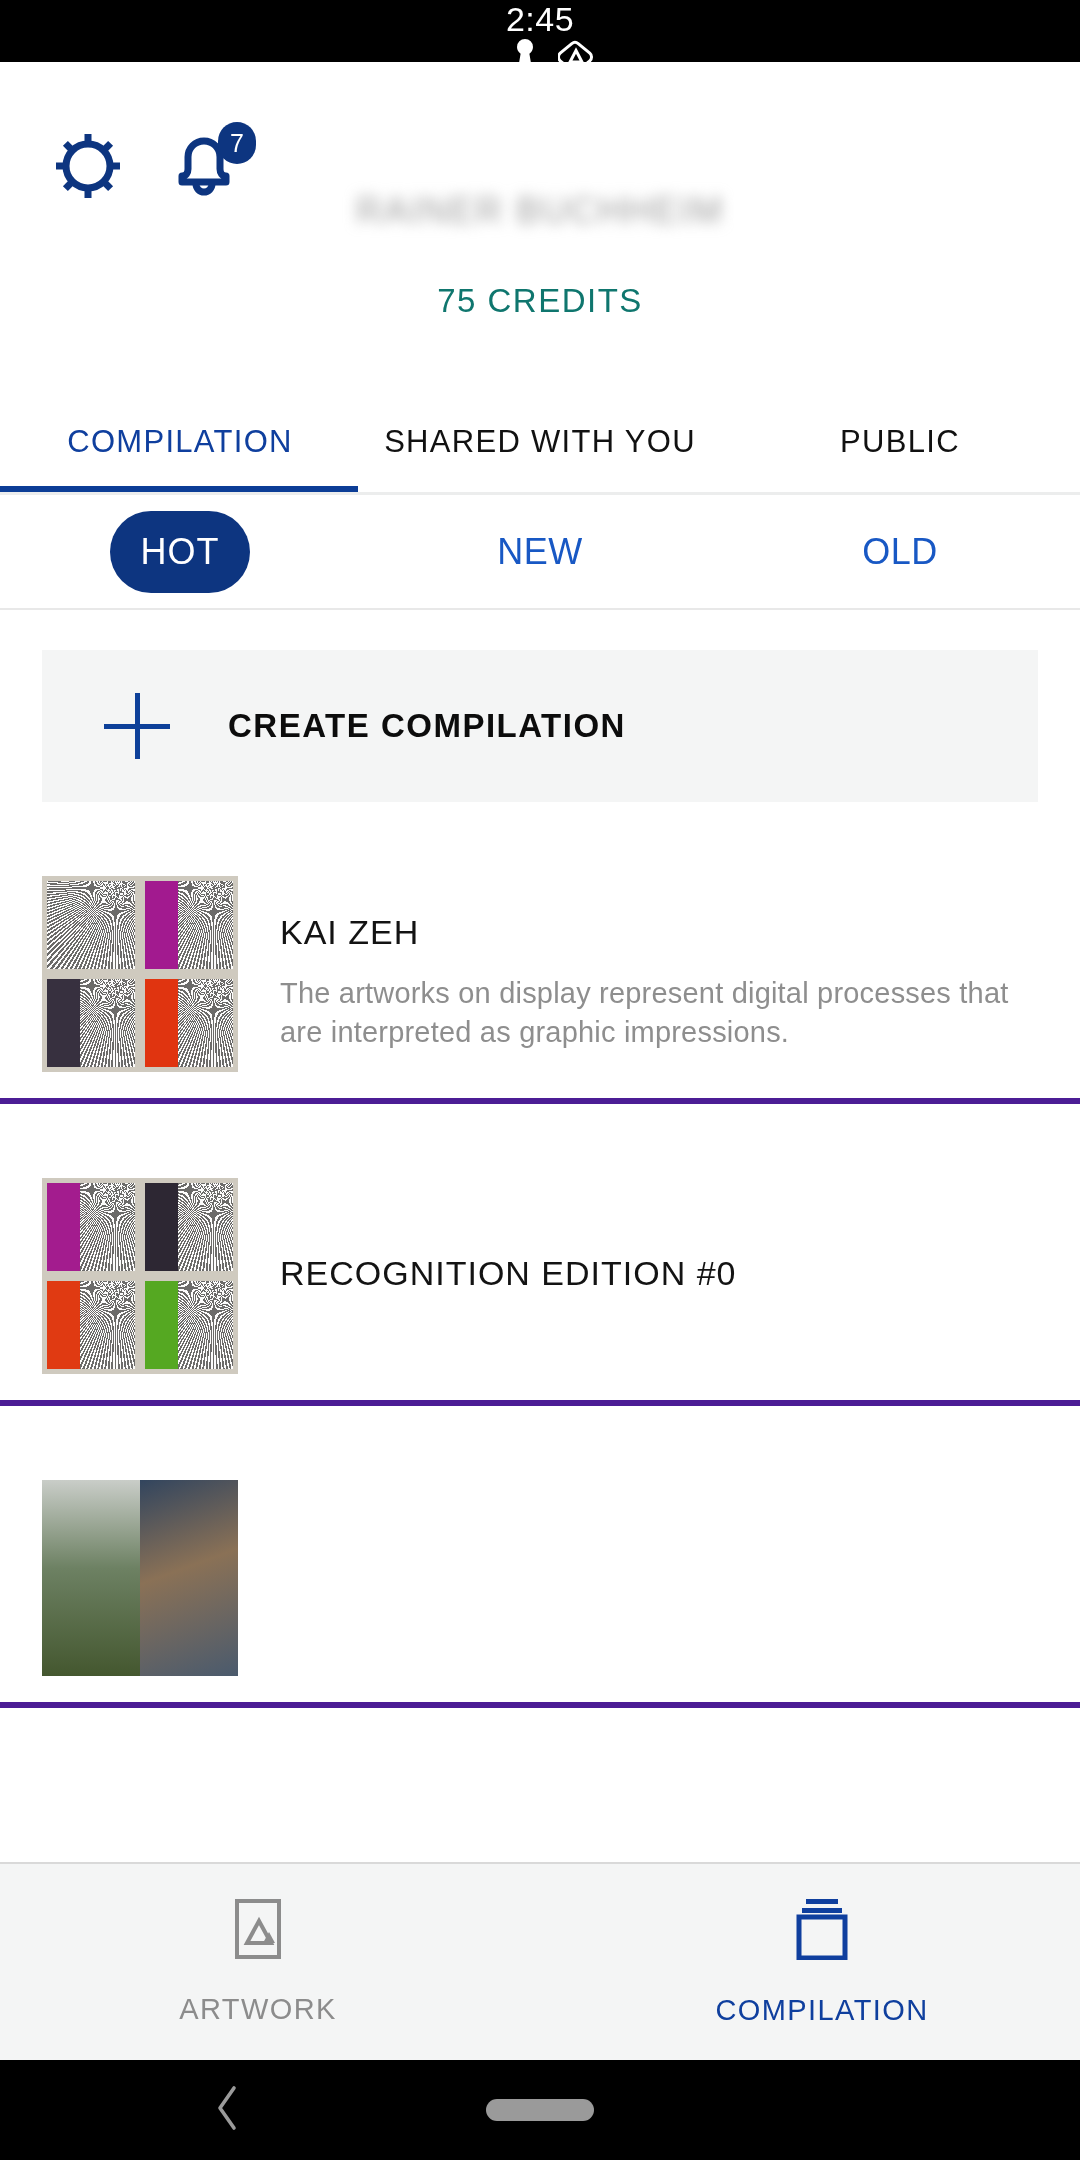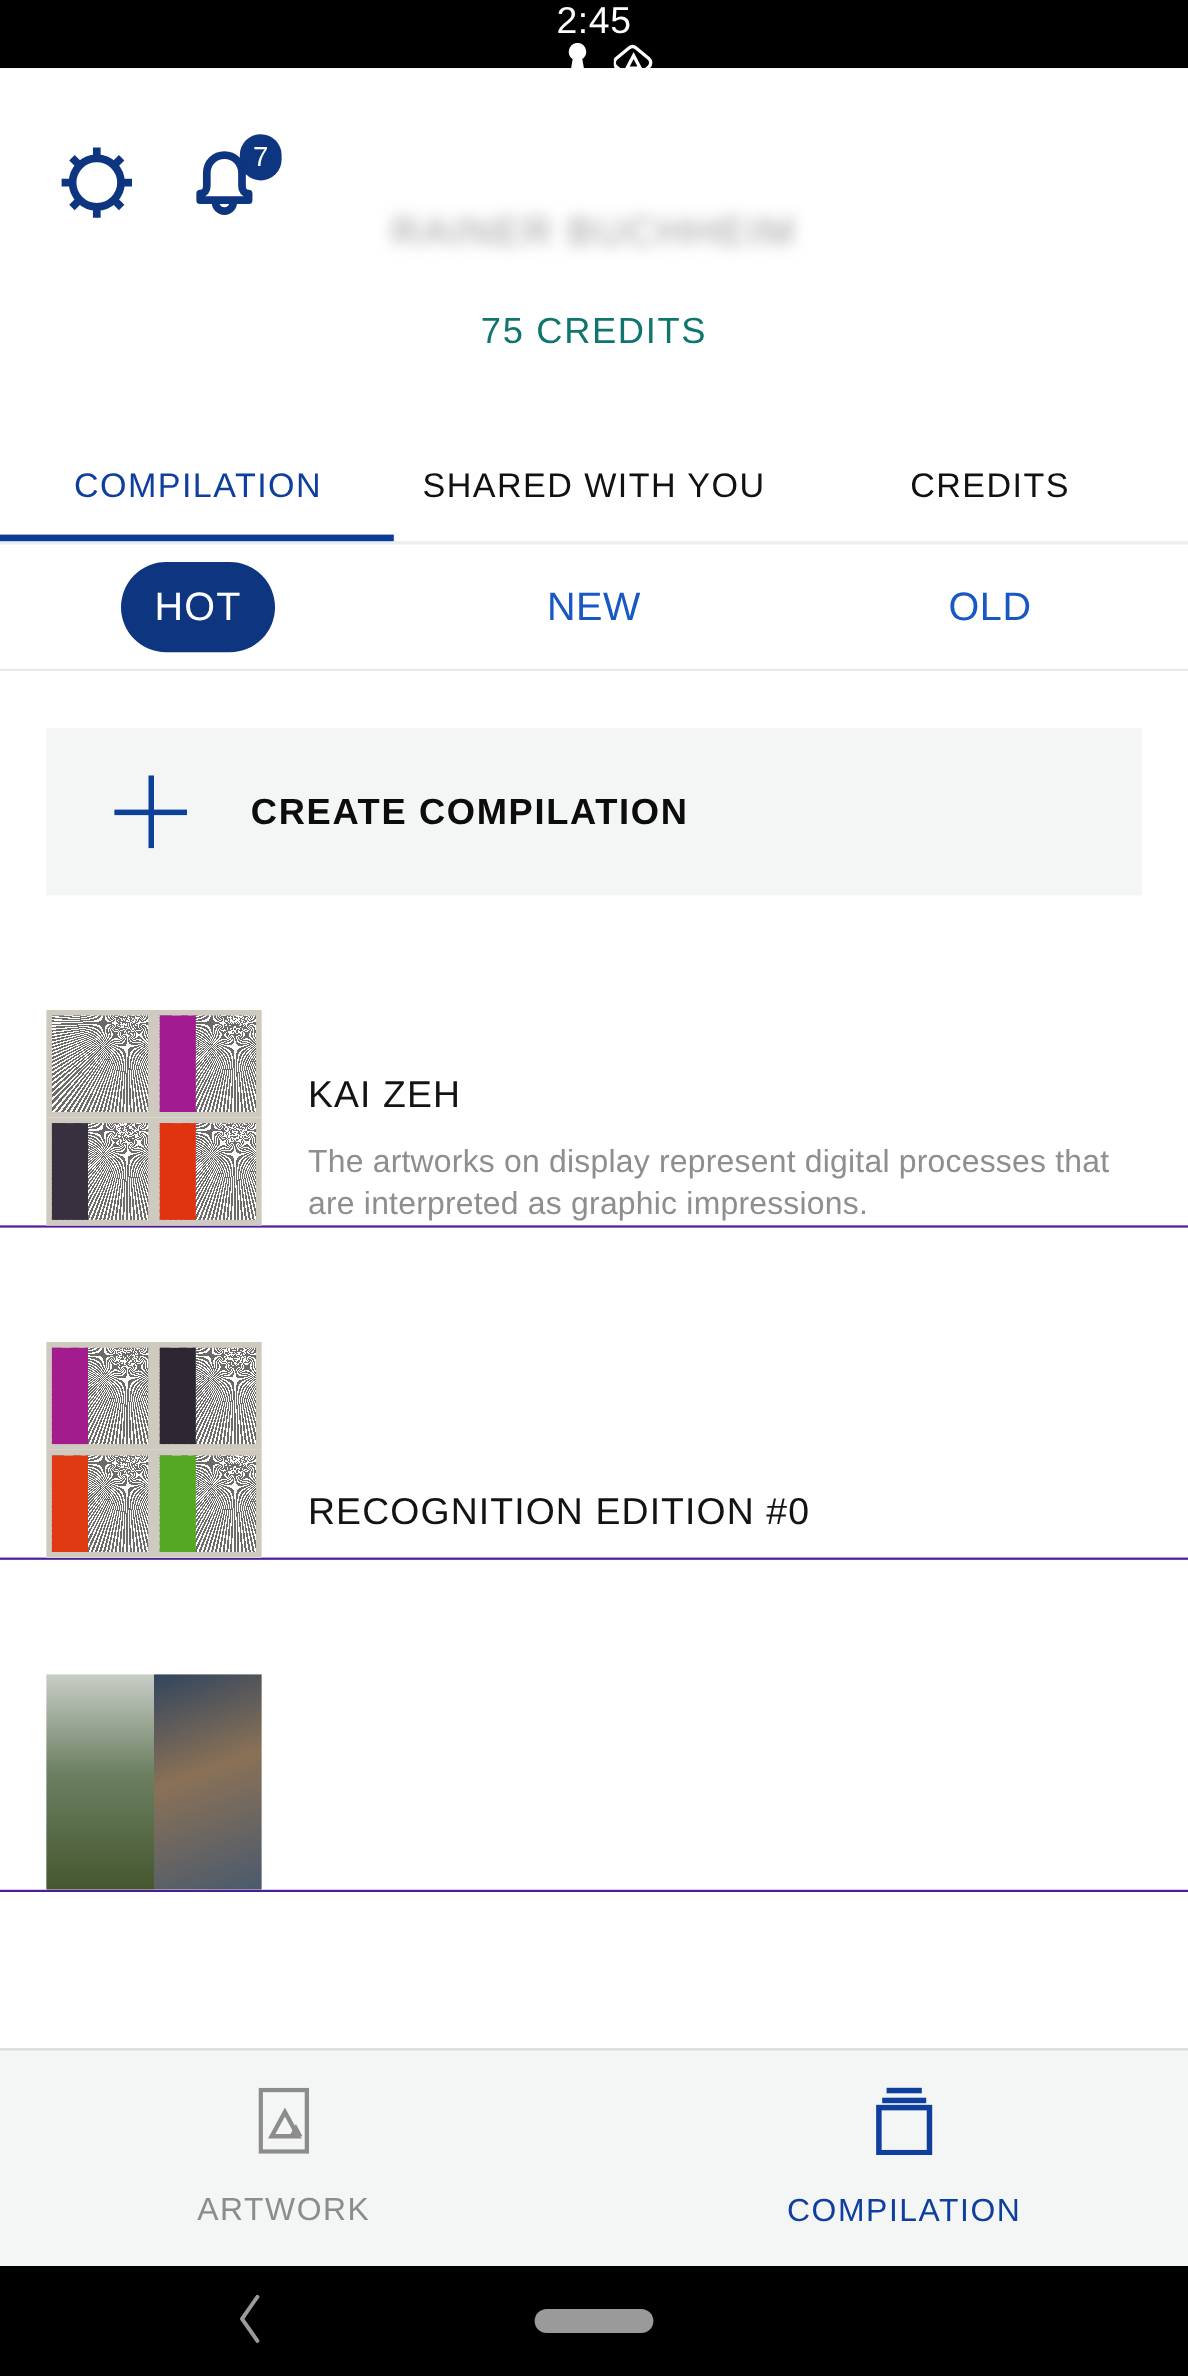--- a/index.html
+++ b/index.html
@@ -78,40 +78,40 @@
   }
   .chip .pill{
     display:flex; align-items:center; justify-content:center;
     min-width:140px; height:82px; border-radius:42px;
     background:#0d3580; color:#fff; letter-spacing:1px;
   }
 
   
   #list{
     position:absolute; top:610px; left:0; right:0; bottom:298px;
-    background:#fff; overflow:hidden;margin-top:12px;
+    background:#fff; overflow:hidden;
   }
   #create-row{
     margin:40px 42px 0 42px; height:152px; background:#f4f5f5;
     display:flex; align-items:center; padding-left:62px; cursor:pointer;
   }
   #create-plus{ width:66px; height:66px; position:relative; flex:none; }
   #create-plus::before,#create-plus::after{
     content:""; position:absolute; background:#0d4099;
   }
   #create-plus::before{ left:31px; top:0; width:5px; height:66px; }
   #create-plus::after{ top:31px; left:0; height:5px; width:66px; }
   #create-label{
     margin-left:58px; font-size:33px; font-weight:700;
     letter-spacing:1.5px; color:#0c0c0c;
   }
 
   .lrow{
-    display:flex; align-items:flex-end; padding:48px 42px 0 42px;
-    border-bottom:2px solid #4c1d95; height:302px; cursor:pointer;
+    display:flex; align-items:center; padding:48px 42px 0 42px;
+    border-bottom:6px solid #4c1d95; height:302px; cursor:pointer;
     position:relative;
   }
   .lrow .thumb{
     width:196px; height:196px; flex:none; overflow:hidden;
     display:grid; background:#fff;
   }
   .thumb.quad{ grid-template-columns:1fr 1fr; grid-template-rows:1fr 1fr; }
   .thumb.favs{ grid-template-columns:1fr 1fr; grid-template-rows:118px 78px; }
   .cell{ width:100%; height:100%; }
 
@@ -231,21 +231,21 @@
   </div>
   <div id="hdr-text">
     <div id="user-name">RAINER BUCHHEIM</div>
     <div id="credits">75 CREDITS</div>
   </div>
 </div>
 
 <div id="tabs">
   <div class="tab active">COMPILATION</div>
   <div class="tab">SHARED WITH YOU</div>
-  <div class="tab">CREDITS</div>
+  <div class="tab">PUBLIC</div>
   <div id="tab-underline"></div>
 </div>
 
 <div id="chips">
   <div class="chip">
     <span class="pill">HOT</span>
   </div>
   <div class="chip">NEW</div>
   <div class="chip">OLD</div>
 </div>

